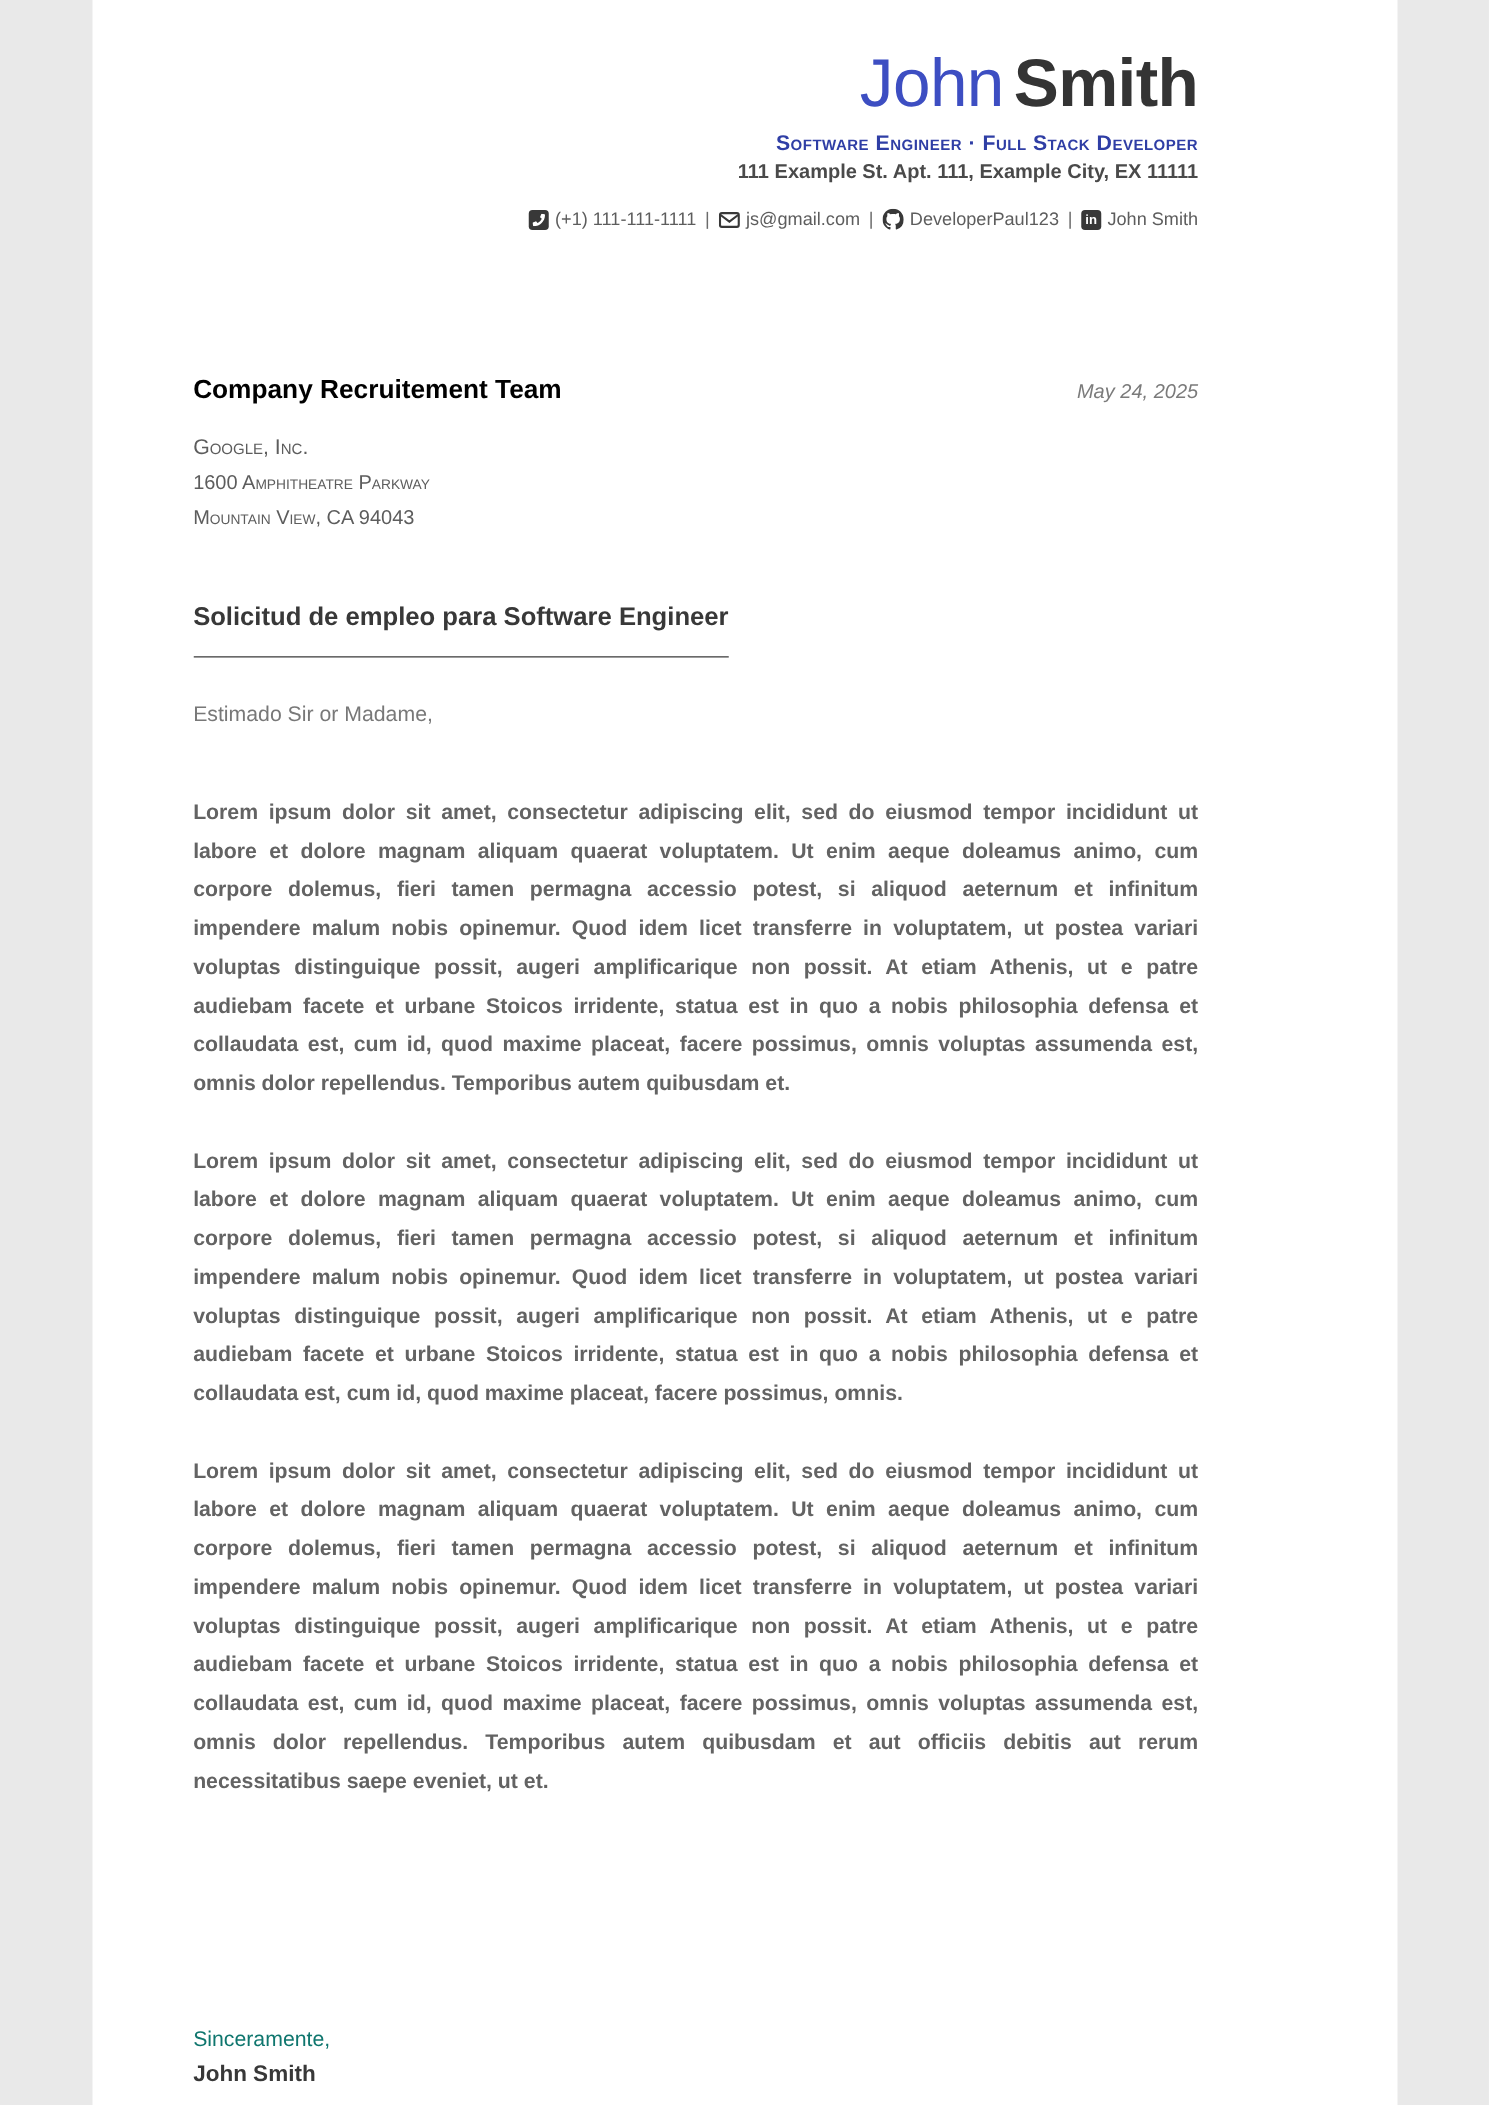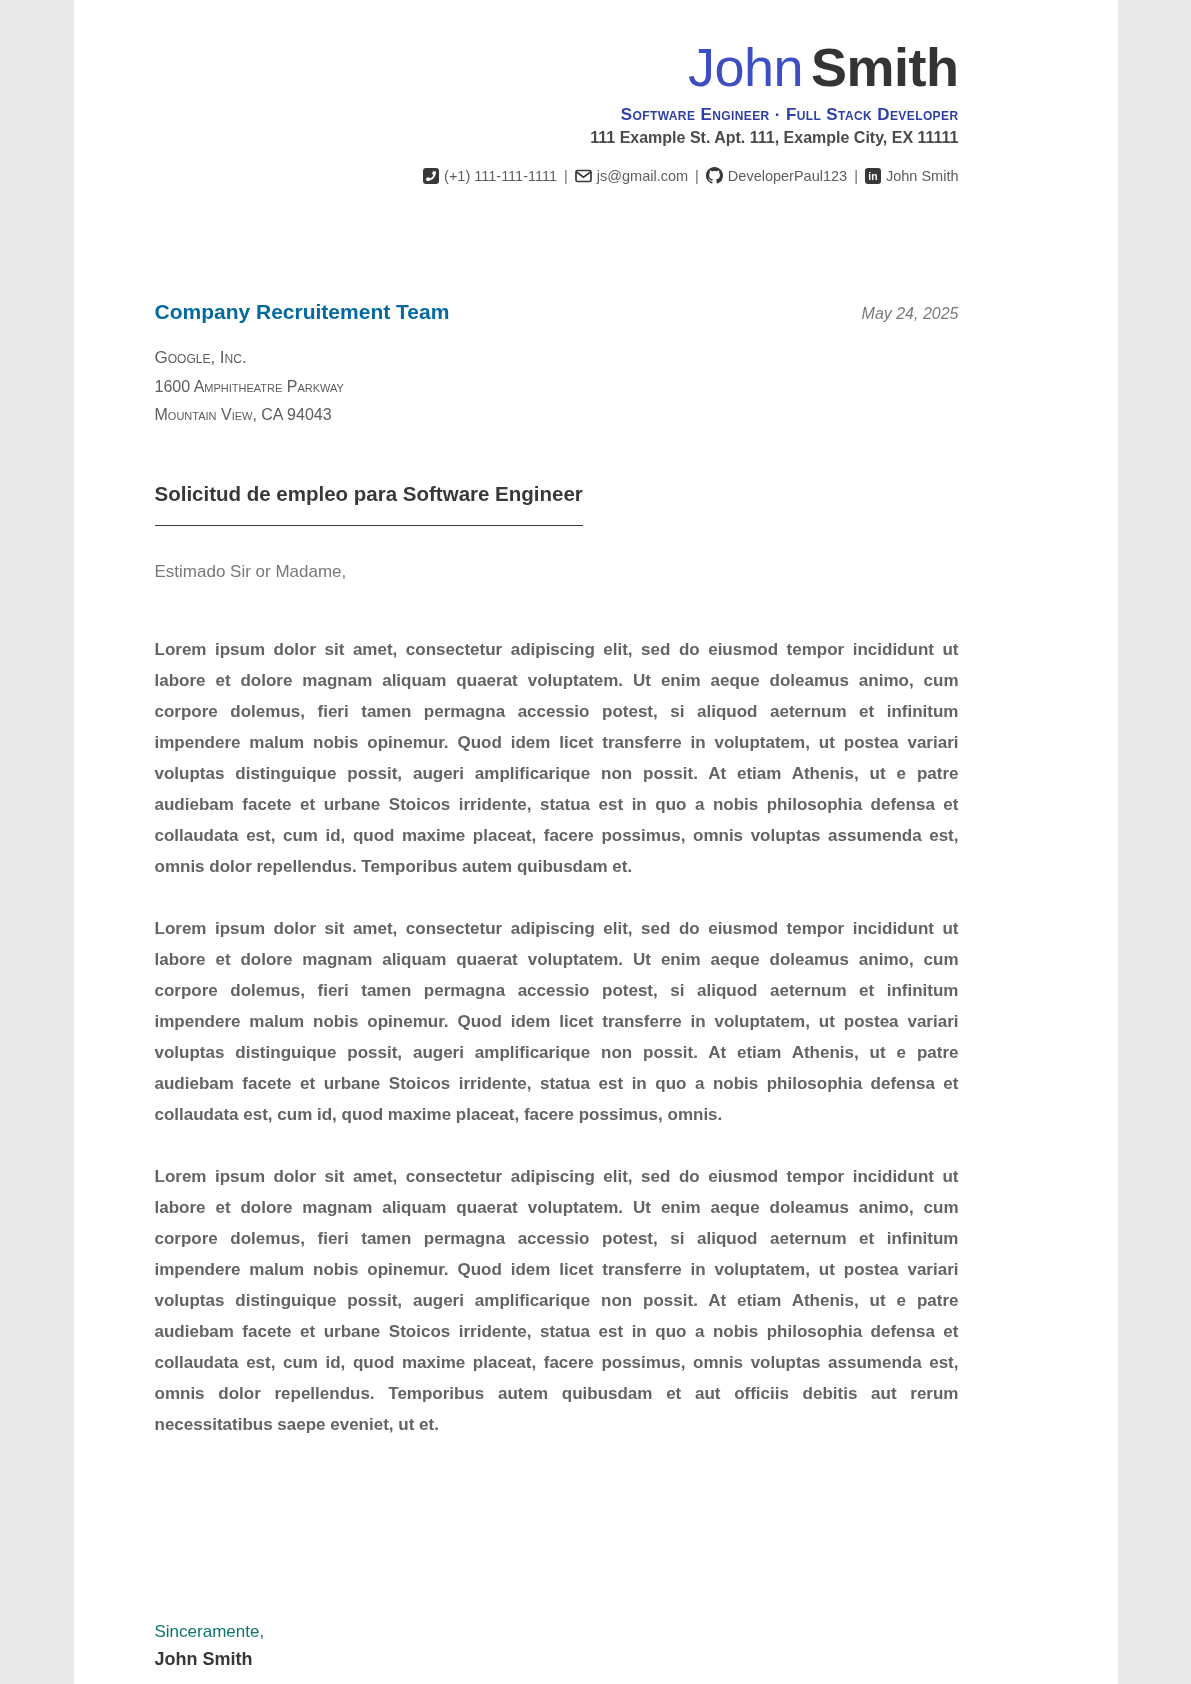--- a/index.html
+++ b/index.html
@@ -29,21 +29,21 @@
   .icon-box {
     width:16px; height:16px; background:#383838; border-radius:3px;
     display:inline-flex; align-items:center; justify-content:center; flex:0 0 auto;
   }
   .in-glyph { color:#ffffff; font-size:10.5px; font-weight:700; line-height:1; }
   .svg-icon { display:block; }
   
   .recipient-row {
     display:flex; justify-content:space-between; align-items:baseline; margin-top:102px;
   }
-  .recipient-name { font-size:21px; font-weight:700; color:#0369a1; }
+  .recipient-name { font-size:21px; font-weight:700; color:#000000; }
   .letter-date { font-size:16px; font-style:italic; color:#7b7b7b;margin-top:19px; }
   .company { margin-top:24px; font-variant:small-caps; font-size:17px; color:#5d5d5d; }
   .addr-line { margin-top:10px; font-variant:small-caps; font-size:16px; color:#5d5d5d; }
   
   .subject-wrap { margin-top:58px; }
   .subject {
     display:inline-block; font-size:20.5px; font-weight:700; color:#383838;
     border-bottom:1.5px solid #3a3a3a; padding-bottom:19px;
   }
   .salutation { margin-top:36px; font-size:17px; color:#787878; }

